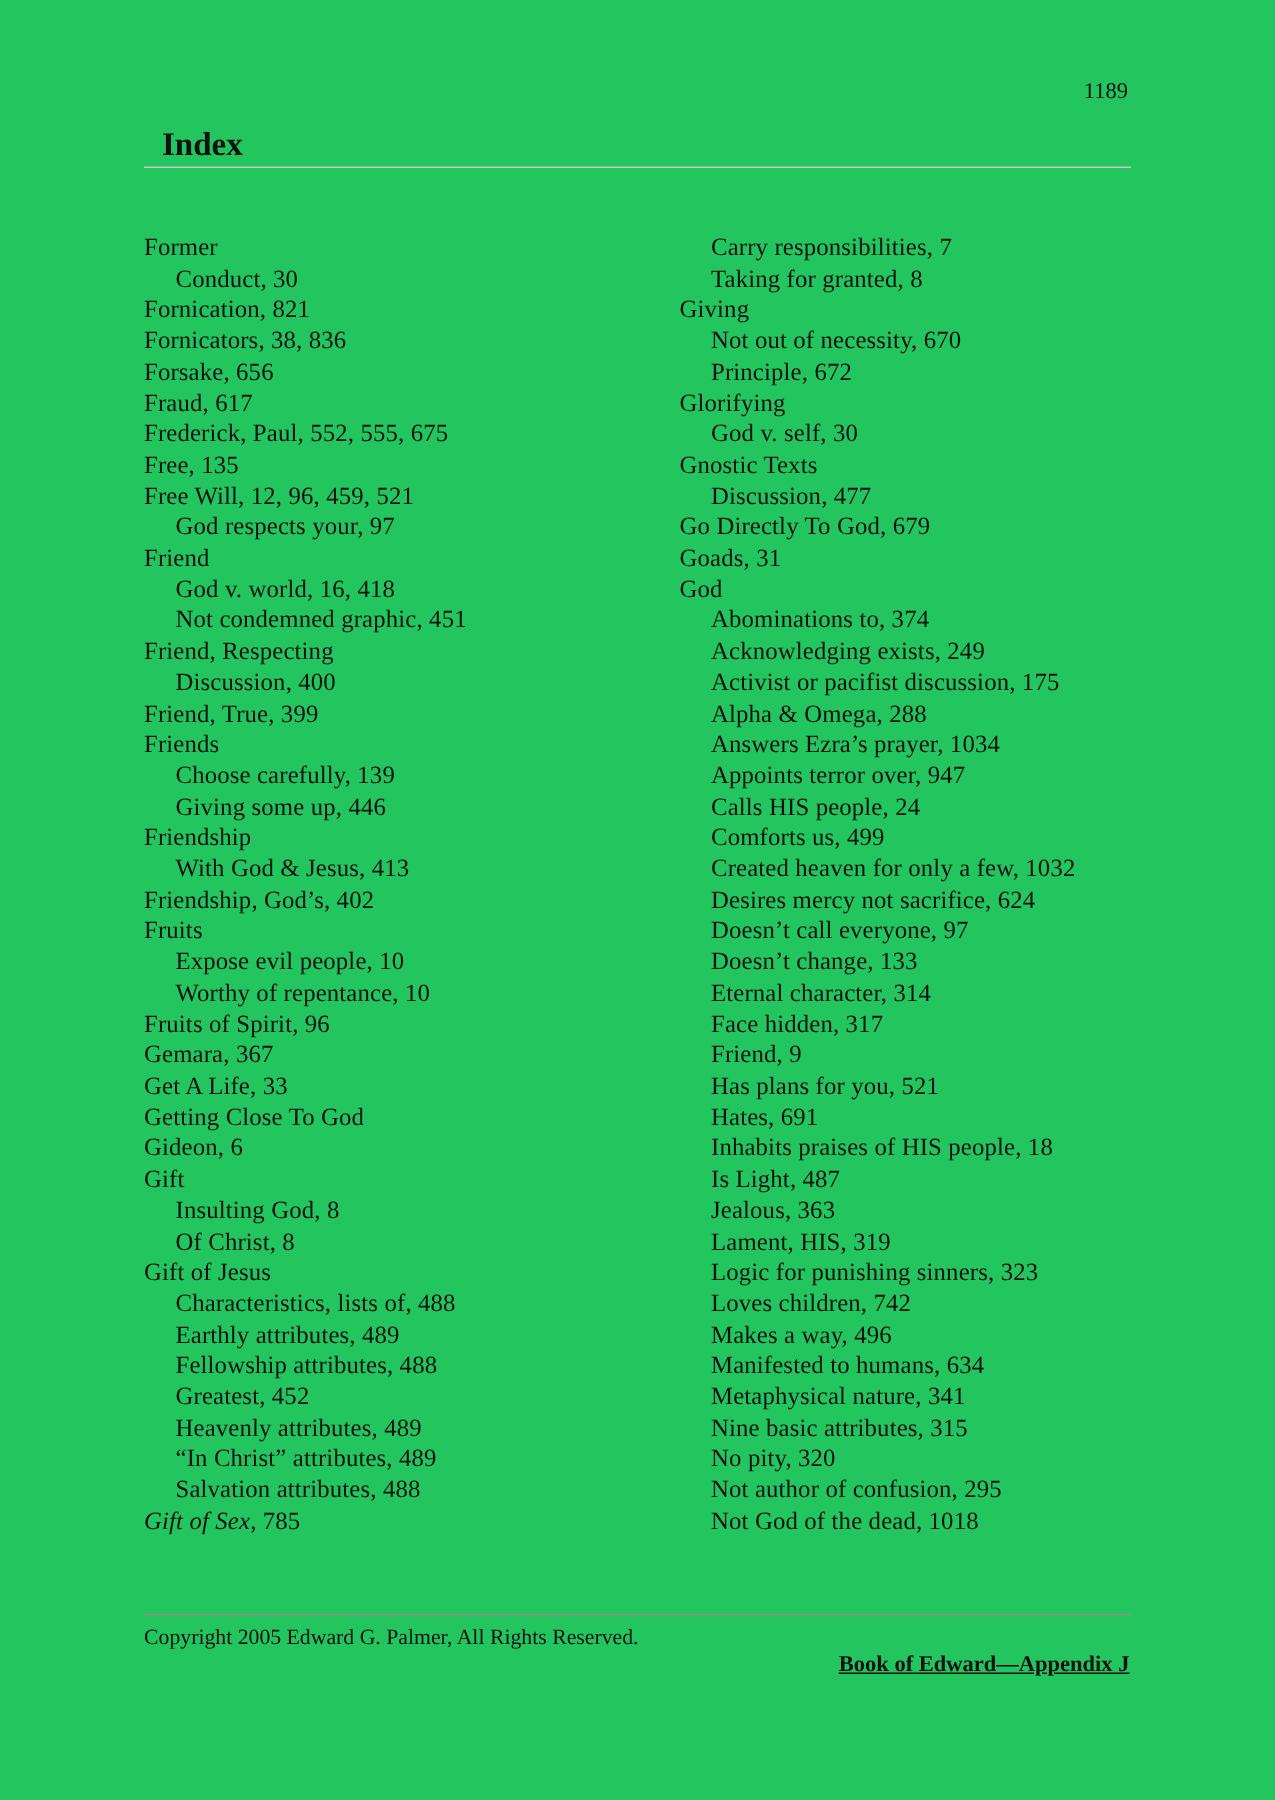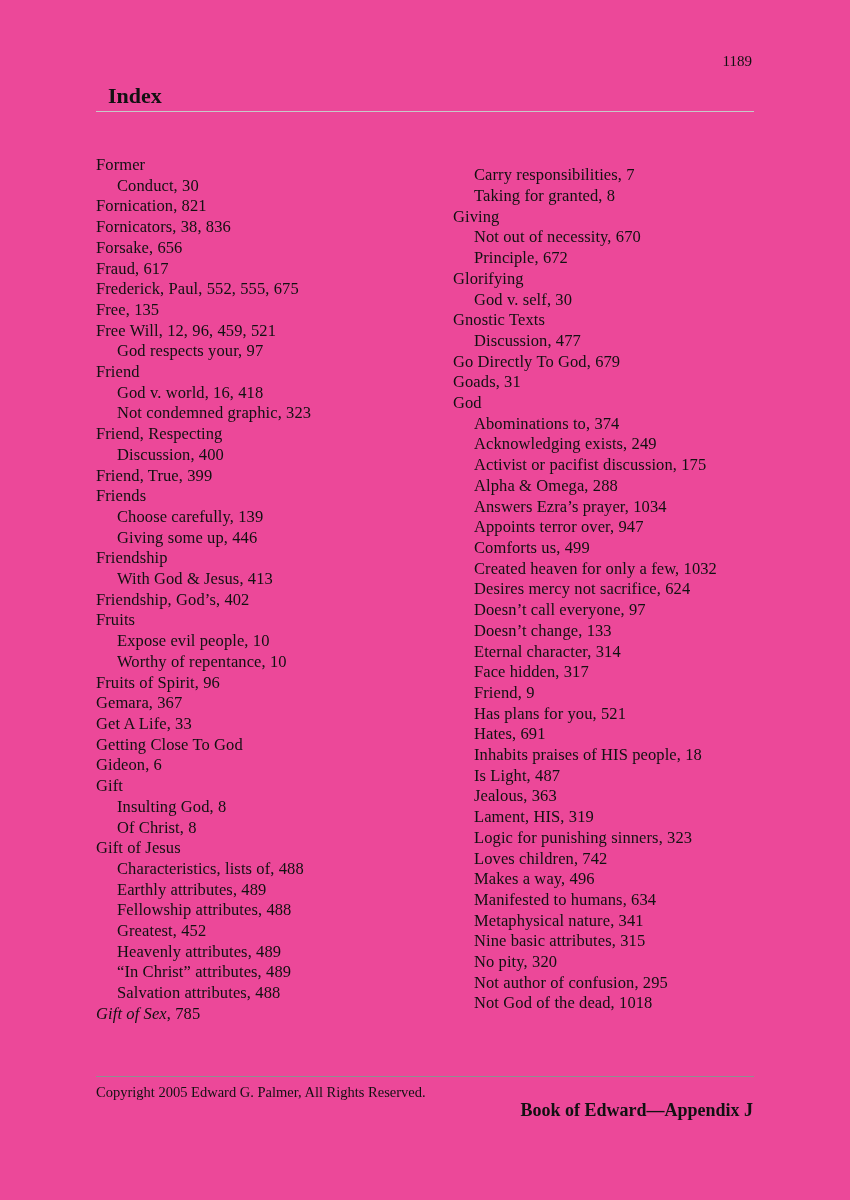--- a/index.html
+++ b/index.html
@@ -4,21 +4,21 @@
 <style>
   html, body {
     margin: 0;
     padding: 0;
     background: #ffffff;
   }
   .page {
     position: relative;
     width: 850px;
     height: 1200px;
-    background: #ec4899;
+    background: #22c55e;
     font-family: "Liberation Serif", "DejaVu Serif", serif;
     color: #111111;
     overflow: hidden;
   }
   .page-number {
     position: absolute;
     top: 52px;
     right: 98px;
     font-size: 15px;
     line-height: 18px;
@@ -74,23 +74,24 @@
     top: 1083px;
     left: 96px;
     font-size: 14.5px;
     line-height: 18px;
     text-align: right;
   }
   .book-title {
     position: absolute;
     top: 1097px;
     right: 97px;
-    font-size: 18px;
+    font-size: 15px;
     font-weight: bold;
     line-height: 26px;
+    text-decoration: underline;
   }
 </style>
 </head>
 <body>
 
 <div class="page">
   <div class="page-number">1189</div>
   <h1 class="title">Index</h1>
   <div class="header-rule"></div>
 
@@ -101,21 +102,21 @@
         <div class="entry">Fornication, 821</div>
         <div class="entry">Fornicators, 38, 836</div>
         <div class="entry">Forsake, 656</div>
         <div class="entry">Fraud, 617</div>
         <div class="entry">Frederick, Paul, 552, 555, 675</div>
         <div class="entry">Free, 135</div>
         <div class="entry">Free Will, 12, 96, 459, 521</div>
         <div class="entry sub">God respects your, 97</div>
         <div class="entry">Friend</div>
         <div class="entry sub">God v. world, 16, 418</div>
-        <div class="entry sub">Not condemned graphic, 323</div>
+        <div class="entry sub">Not condemned graphic, 451</div>
         <div class="entry">Friend, Respecting</div>
         <div class="entry sub">Discussion, 400</div>
         <div class="entry">Friend, True, 399</div>
         <div class="entry">Friends</div>
         <div class="entry sub">Choose carefully, 139</div>
         <div class="entry sub">Giving some up, 446</div>
         <div class="entry">Friendship</div>
         <div class="entry sub">With God &amp; Jesus, 413</div>
         <div class="entry">Friendship, God’s, 402</div>
         <div class="entry">Fruits</div>
@@ -151,20 +152,21 @@
         <div class="entry sub">Discussion, 477</div>
         <div class="entry">Go Directly To God, 679</div>
         <div class="entry">Goads, 31</div>
         <div class="entry">God</div>
         <div class="entry sub">Abominations to, 374</div>
         <div class="entry sub">Acknowledging exists, 249</div>
         <div class="entry sub">Activist or pacifist discussion, 175</div>
         <div class="entry sub">Alpha &amp; Omega, 288</div>
         <div class="entry sub">Answers Ezra’s prayer, 1034</div>
         <div class="entry sub">Appoints terror over, 947</div>
+        <div class="entry sub">Calls HIS people, 24</div>
         <div class="entry sub">Comforts us, 499</div>
         <div class="entry sub">Created heaven for only a few, 1032</div>
         <div class="entry sub">Desires mercy not sacrifice, 624</div>
         <div class="entry sub">Doesn’t call everyone, 97</div>
         <div class="entry sub">Doesn’t change, 133</div>
         <div class="entry sub">Eternal character, 314</div>
         <div class="entry sub">Face hidden, 317</div>
         <div class="entry sub">Friend, 9</div>
         <div class="entry sub">Has plans for you, 521</div>
         <div class="entry sub">Hates, 691</div>

